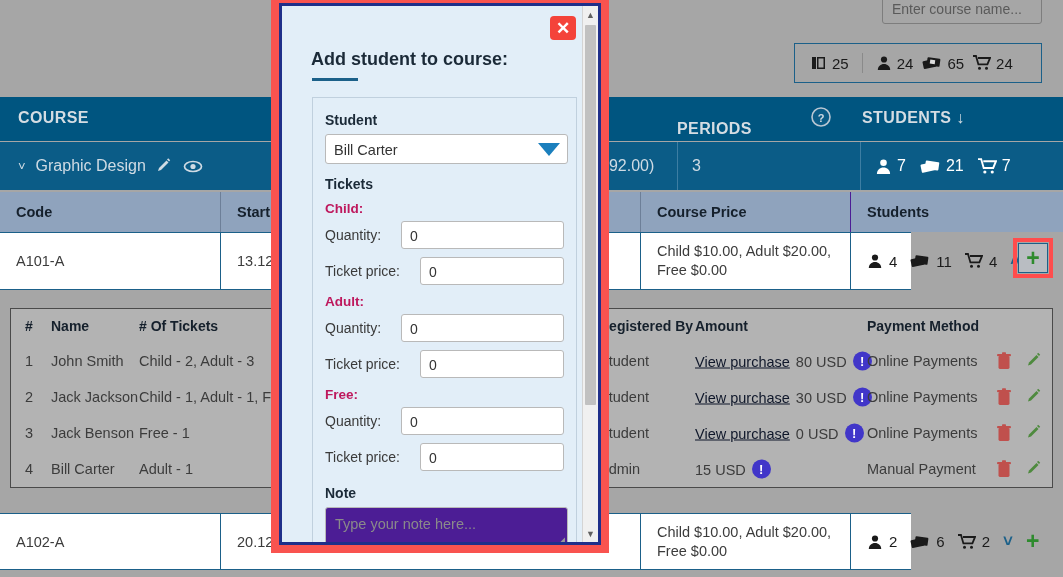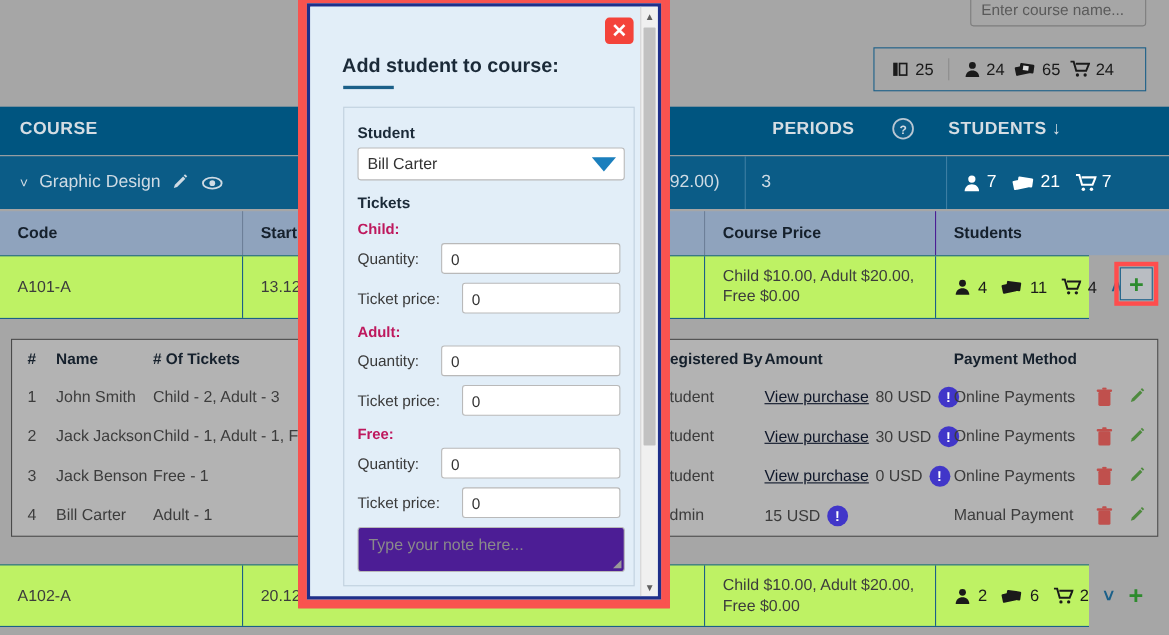--- a/index.html
+++ b/index.html
@@ -32,21 +32,21 @@
   .stat { display:flex; align-items:center; gap:5px; }
   .ico { display:inline-block; line-height:0; }
 
   .hdr-bar {
     position:absolute; left:0; top:97px; width:1063px; height:44px;
     background:#005580;
     color:#d5dde3; font-weight:bold; font-size:16px; letter-spacing:.4px;
   }
   .hdr-bar .lbl { position:absolute; top:12px; }
   .hdr-course { left:18px; }
-  .hdr-periods { left:702px; }
+  .hdr-periods { left:677px;margin-top:11px; }
   .hdr-students { left:862px; }
   .help-i {
     position:absolute; left:810px; top:106px; width:22px; height:22px;
   }
 
   .course-row {
     position:absolute; left:0; top:142px; width:1063px; height:48px;
     background:#0b5c87; color:#cfdbe4; font-size:16px;
   }
   .course-row .cell { position:absolute; top:0; height:48px; display:flex; align-items:center; }
@@ -61,21 +61,21 @@
     position:absolute; left:0; top:192px; width:1063px; height:40px;
     background:#8fa3bd; color:#15202c; font-weight:bold; font-size:14.5px;
   }
   .sub-head .cell { position:absolute; top:0; height:40px; display:flex; align-items:center; padding-left:16px; }
   .sh-code { left:0; width:220px; }
   .sh-date { left:220px; width:200px; border-left:1px solid #6d7f98; }
   .sh-price { left:640px; width:210px; border-left:1px solid #6d7f98; }
   .sh-students { left:850px; width:213px; border-left:1px solid #4c1d95; }
 
   .data-row {
-    position:absolute; left:0; width:990px; background:#bef264;
+    position:absolute; left:0; width:911px; background:#ffffff;
     color:#3c3c3c; font-size:14.5px;
     border-top:1px solid #1b6089; border-bottom:1px solid #1b6089;
   }
   .data-row .cell { position:absolute; top:0; height:100%; display:flex; align-items:center; padding:0 16px; }
   .dr-code { left:0; width:220px; }
   .dr-date { left:220px; width:200px; border-left:1px solid #1b6089; }
   .dr-price { left:640px; width:210px; border-left:1px solid #1b6089; line-height:19px; }
   .dr-students { left:850px; width:213px; border-left:1px solid #1b6089; gap:13px; }
   .dr-students .stat { gap:6px; font-size:15px; color:#1b1b1b; }
   #row-a101 { top:232px; height:58px; }
@@ -548,20 +548,21 @@
         <div class="sub-label">Free:</div>
         <div class="inline-row">
           <span class="cap">Quantity:</span>
           <div class="num-input w-qty">0</div>
         </div>
         <div class="inline-row">
           <span class="cap">Ticket price:</span>
           <div class="num-input w-price">0</div>
         </div>
 
+        <div class="note-label">Note</div>
         <div class="note-area">
           <span>Type your note here...</span>
           <span class="resize-grip">◢</span>
         </div>
       </div>
     </div>
 
     <div id="modal-sb">
       <div class="sb-btn">▲</div>
       <div id="sb-thumb"></div>

